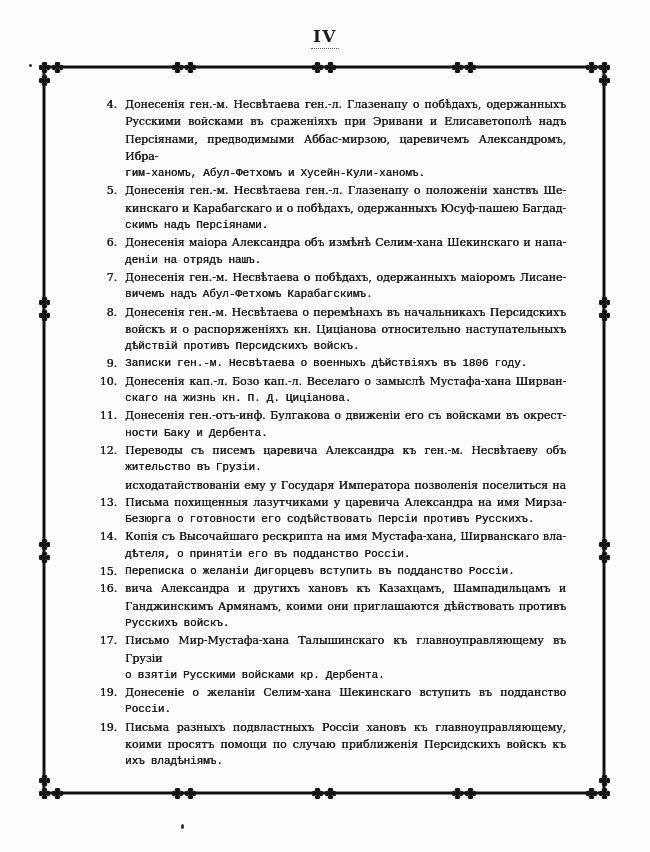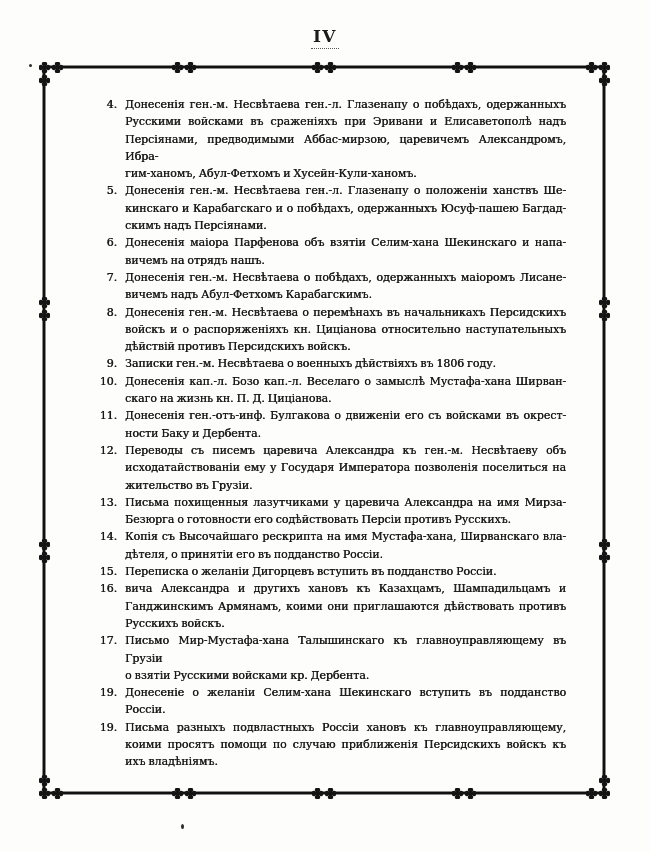--- a/index.html
+++ b/index.html
@@ -46,21 +46,21 @@
   .toc{
     position:absolute;left:90px;top:96px;width:476px;
     font-size:11px;line-height:17.3px;
     letter-spacing:-0.05px;word-spacing:-0.5px;
     text-shadow:0.35px 0 0 currentColor;
   }
   .item{display:flex;align-items:flex-start;}
   .num{width:27px;flex:0 0 27px;text-align:right;margin-right:8px;}
   .body{flex:1;min-width:0;overflow:hidden;}
   .line{text-align:justify;text-align-last:justify;}
-  .line.last{text-align-last:left;}
+  .line.last{text-align-last:left;font-family:Liberation Mono, monospace;}
 
   .speck{position:absolute;background:#2a2a2a;border-radius:50%;}
 </style>
 </head>
 <body>
 
 <div class="sheet">
 
   <div class="pagenum-wrap">
     <span class="pagenum">IV</span>
@@ -122,22 +122,22 @@
         <div class="num">5.</div>
         <div class="body">
           <div class="line">Донесенія ген.-м. Несвѣтаева ген.-л. Глазенапу о положеніи ханствъ Ше-</div>
           <div class="line">кинскаго и Карабагскаго и о побѣдахъ, одержанныхъ Юсуф-пашею Багдад-</div>
           <div class="line last">скимъ надъ Персіянами.</div>
         </div>
       </div>
       <div class="item">
         <div class="num">6.</div>
         <div class="body">
-          <div class="line">Донесенія маіора Парфенова объ взятіи Селим-хана Шекинскаго и напа-</div>
-          <div class="line last">вичемъ на отрядъ нашъ.</div>
+          <div class="line">Донесенія маіора Александра объ измѣнѣ Селим-хана Шекинскаго и напа-</div>
+          <div class="line last">деніи на отрядъ нашъ.</div>
         </div>
       </div>
       <div class="item">
         <div class="num">7.</div>
         <div class="body">
           <div class="line">Донесенія ген.-м. Несвѣтаева о побѣдахъ, одержанныхъ маіоромъ Лисане-</div>
           <div class="line last">вичемъ надъ Абул-Фетхомъ Карабагскимъ.</div>
         </div>
       </div>
       <div class="item">
@@ -165,22 +165,22 @@
         <div class="num">11.</div>
         <div class="body">
           <div class="line">Донесенія ген.-отъ-инф. Булгакова о движеніи его съ войсками въ окрест-</div>
           <div class="line last">ности Баку и Дербента.</div>
         </div>
       </div>
       <div class="item">
         <div class="num">12.</div>
         <div class="body">
           <div class="line">Переводы съ писемъ царевича Александра къ ген.-м. Несвѣтаеву объ</div>
+          <div class="line last">жительство въ Грузіи.</div>
           <div class="line">исходатайствованіи ему у Государя Императора позволенія поселиться на</div>
-          <div class="line last">жительство въ Грузіи.</div>
         </div>
       </div>
       <div class="item">
         <div class="num">13.</div>
         <div class="body">
           <div class="line">Письма похищенныя лазутчиками у царевича Александра на имя Мирза-</div>
           <div class="line last">Безюрга о готовности его содѣйствовать Персіи противъ Русскихъ.</div>
         </div>
       </div>
       <div class="item">

